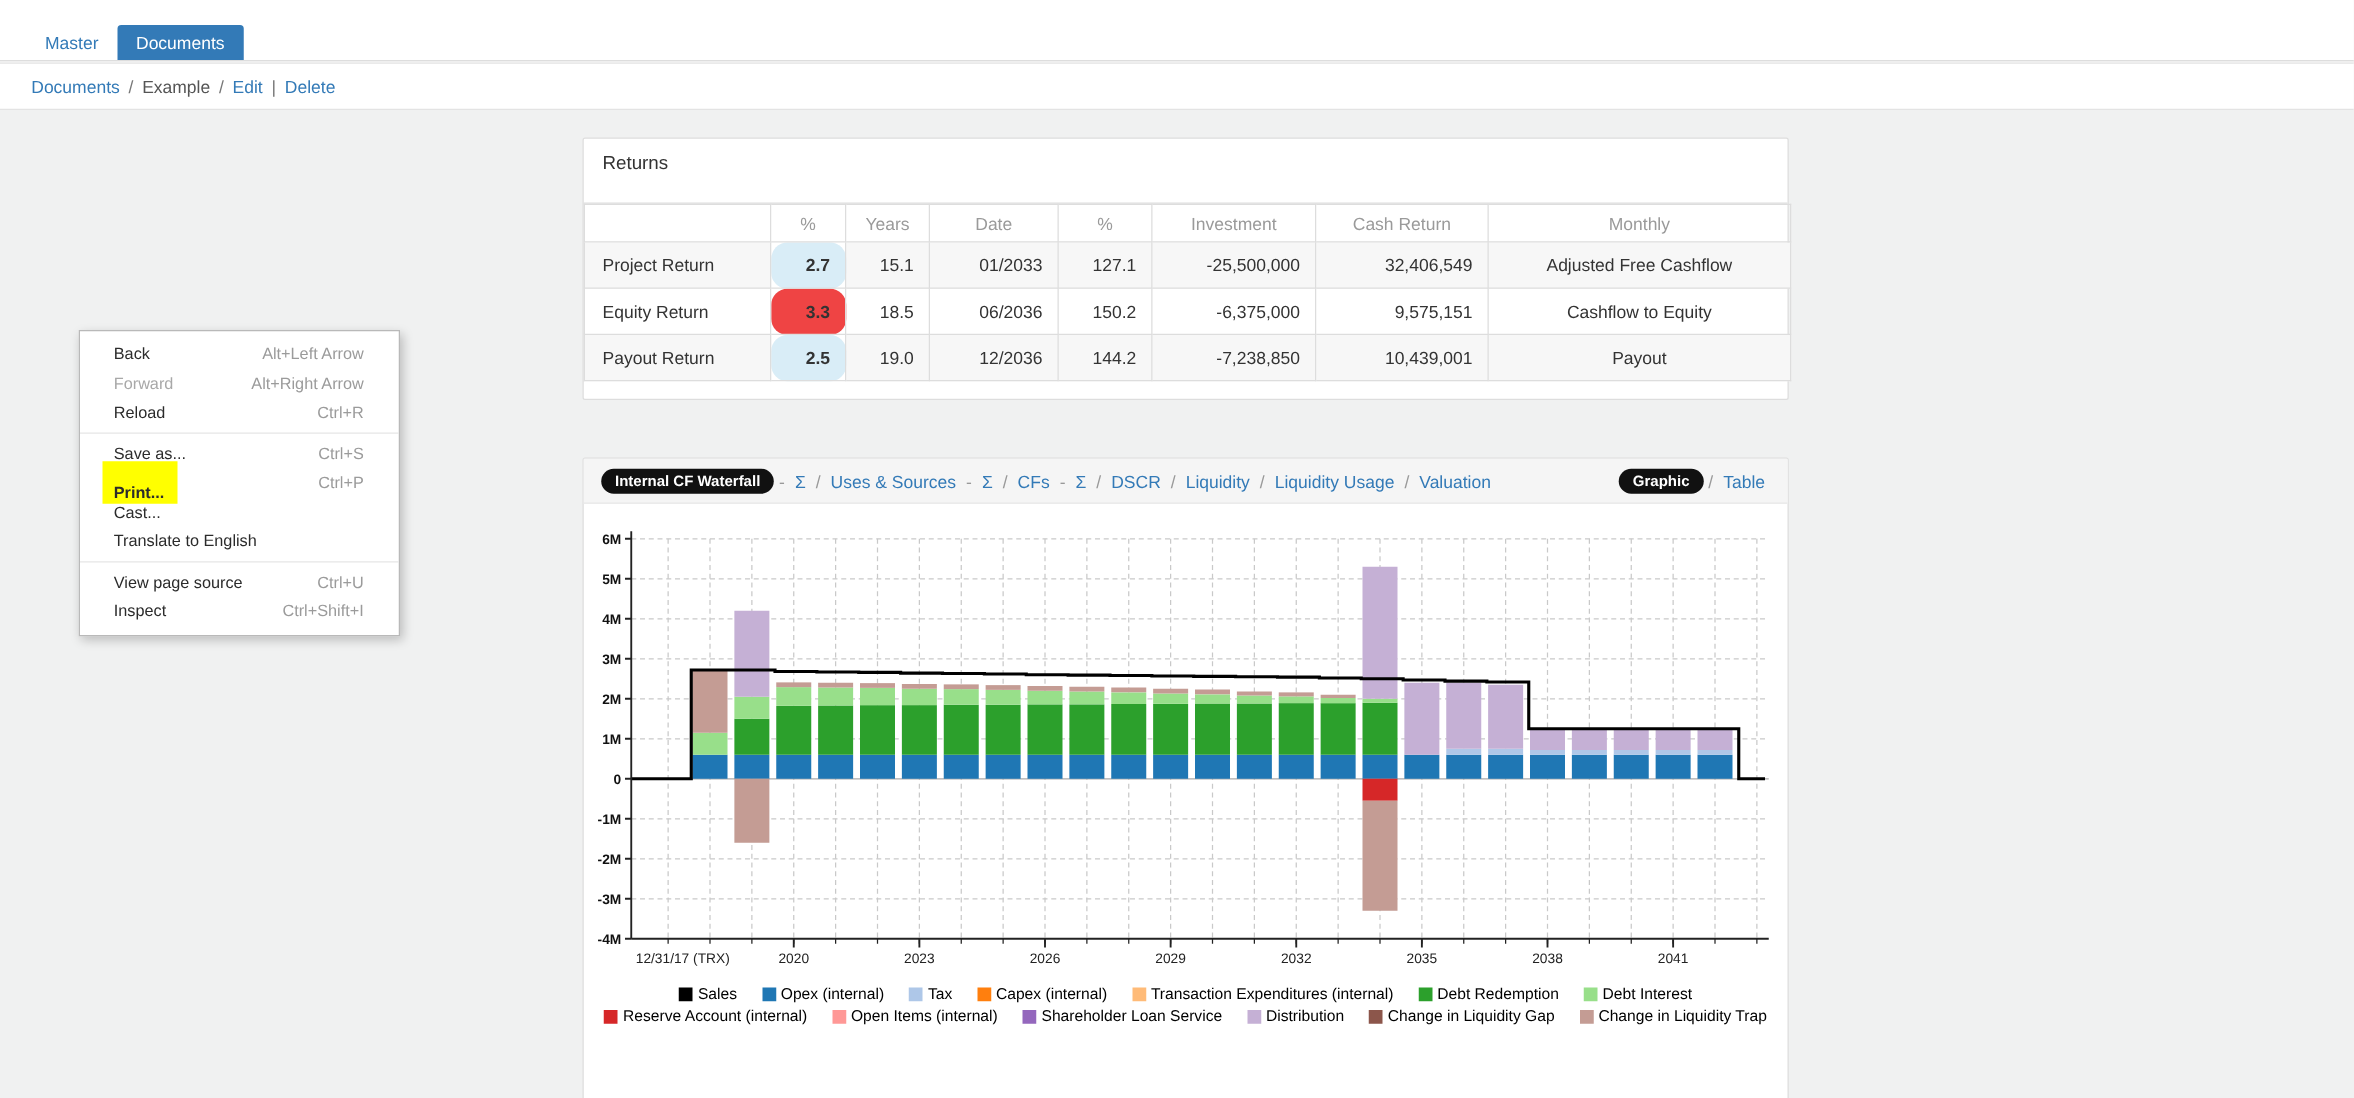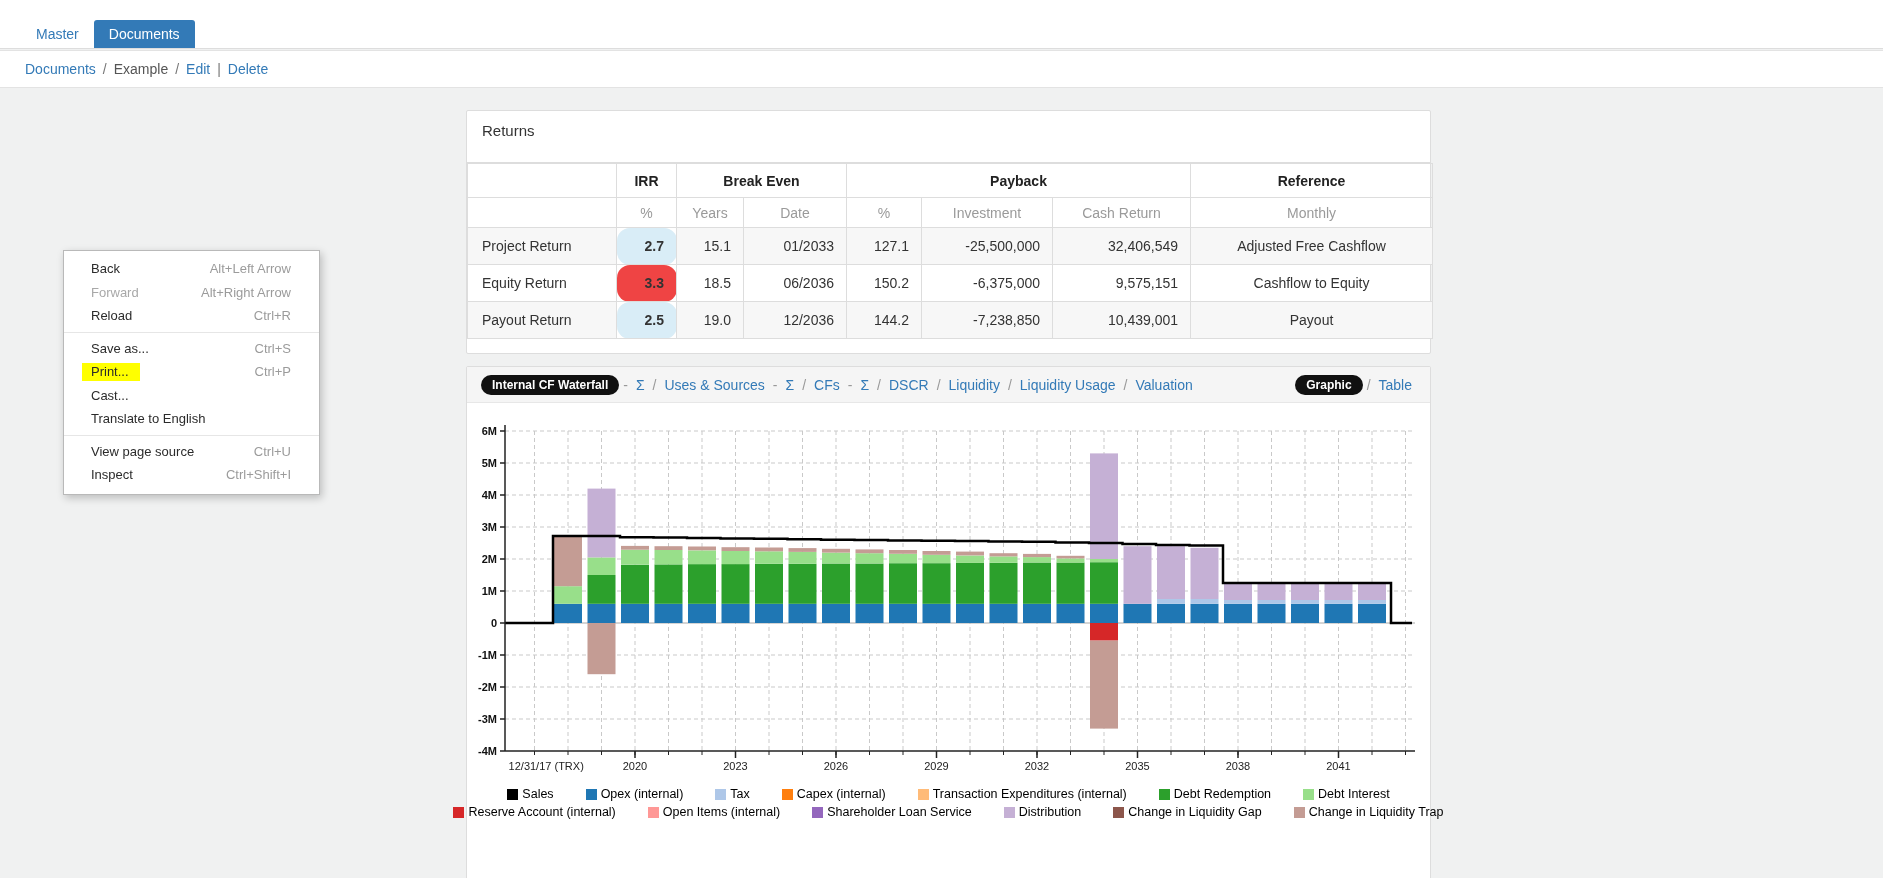--- a/index.html
+++ b/index.html
@@ -17,30 +17,30 @@
 
   
   .crumbbar { position:absolute; left:0; top:50px; width:100%; height:38px;
     background:#fff; border-top:1px solid #e3e3e3; border-bottom:1px solid #e3e3e3;
     display:flex; align-items:center; padding-left:25px; font-size:14px; }
   .crumbbar .bc-link { color:#337ab7; text-decoration:none; cursor:pointer; }
   .crumbbar .bc-sep { color:#777; margin:0 7px; }
   .crumbbar .bc-current { color:#555; }
 
   
-  .ctxmenu { position:absolute; left:63px; top:250px; width:257px; background:#fff;
+  .ctxmenu { position:absolute; left:63px; top:264px; width:257px; background:#fff;
     border:1px solid #b9b9b9; box-shadow:2px 3px 8px rgba(0,0,0,.22);
     padding:6px 0 7px 0; z-index:50; }
   .menu-item { position:relative; height:23.5px; display:flex; align-items:center;
     font-size:13px; color:#2b2b2b; cursor:pointer; padding-left:27px; padding-right:28px; }
   .menu-item .mi-label { white-space:nowrap; }
   .menu-item .mi-shortcut { margin-left:auto; color:#9b9b9b; }
   .menu-item.disabled .mi-label { color:#a8a8a8; }
   .menu-sep { height:1px; background:#e6e6e6; margin:4px 0; }
-  .hl { background:#ffff00; padding:1px 11px 2px 9px; margin-left:-9px; }
+  .hl { background:#ffff00; padding:17px 11px 2px 9px; margin-left:-9px;font-weight:bold; }
 
   
   .panel { position:absolute; left:466px; width:965px; background:#fff;
     border:1px solid #ddd; border-radius:2px; }
   .panel-hd { height:52px; line-height:40px; padding-left:15px; font-size:15px;
     color:#333; border-bottom:1px solid #ddd; }
   #returns-panel { top:110px; }
   #overview-panel { top:366px; height:540px; }
 
   
@@ -62,21 +62,21 @@
     padding-left:14px; font-size:14px; }
   .gtoolbar .right { position:absolute; right:14px; display:flex; align-items:center; }
   .pill { background:#111; color:#fff; font-size:12px; font-weight:bold;
     padding:3px 11px; border-radius:10px; cursor:pointer; white-space:nowrap; }
   .tb-link { color:#337ab7; text-decoration:none; cursor:pointer; margin:0 4px; white-space:nowrap; }
   .tb-sep { color:#999; margin:0 4px; }
 
   
   #chart-wrap { margin-top:12px; }
   #legend { width:100%; margin-top:8px; font-size:12.5px; color:#000; }
-  .lg-row { display:flex; justify-content:center; gap:32px; margin-bottom:4px; }
+  .lg-row { display:flex; justify-content:center; gap:20px; margin-bottom:4px; }
   .lg-item { display:flex; align-items:center; gap:4px; white-space:nowrap; }
   .lg-sw { width:11px; height:11px; display:inline-block; }
 </style>
 </head>
 <body>
 
 <div class="topbar">
   <div class="tabs" id="nav-tabs">
       <a class="tab">Master</a>
       <a class="tab active">Documents</a>
@@ -100,27 +100,20 @@
         <col style="width: 149px;">
         <col style="width: 60px;">
         <col style="width: 67px;">
         <col style="width: 103px;">
         <col style="width: 75px;">
         <col style="width: 131px;">
         <col style="width: 138px;">
         <col style="width: 242px;">
       </colgroup>
       <thead>
-        <tr class="grp">
-          <td colspan="1"></td>
-          <td colspan="1">IRR</td>
-          <td colspan="2">Break Even</td>
-          <td colspan="3">Payback</td>
-          <td colspan="1">Reference</td>
-        </tr>
         <tr class="sub">
           <td></td>
           <td>%</td>
           <td>Years</td>
           <td>Date</td>
           <td>%</td>
           <td>Investment</td>
           <td>Cash Return</td>
           <td>Monthly</td>
         </tr>

